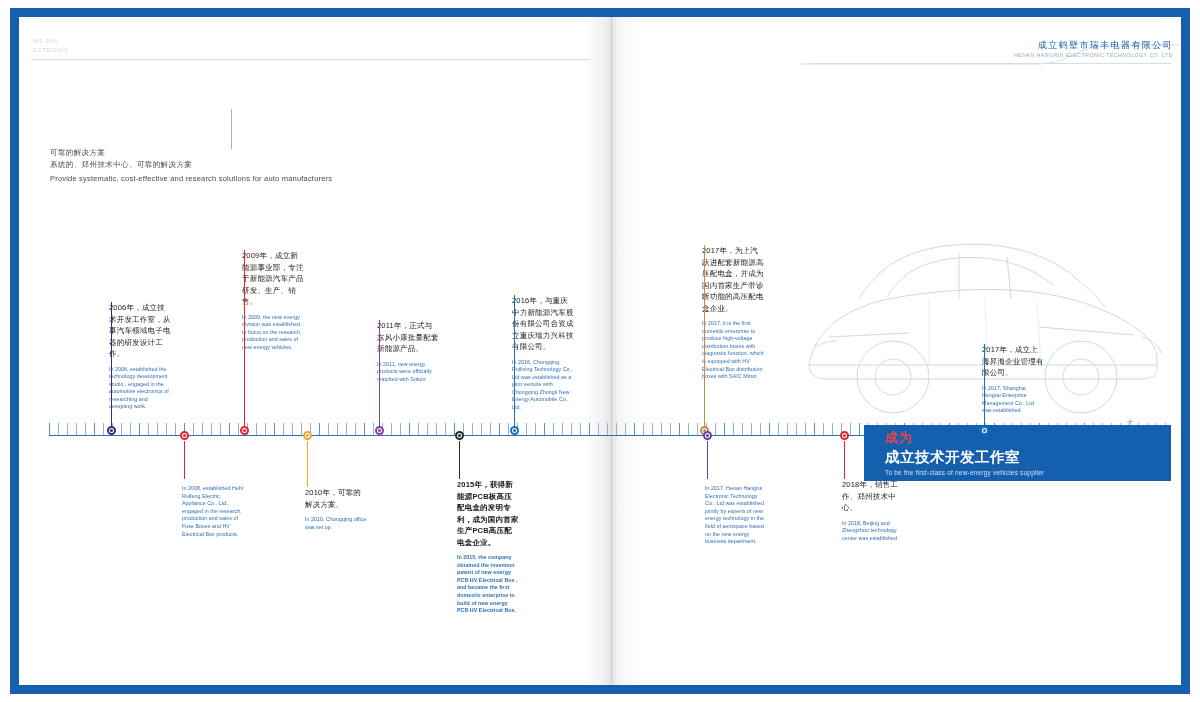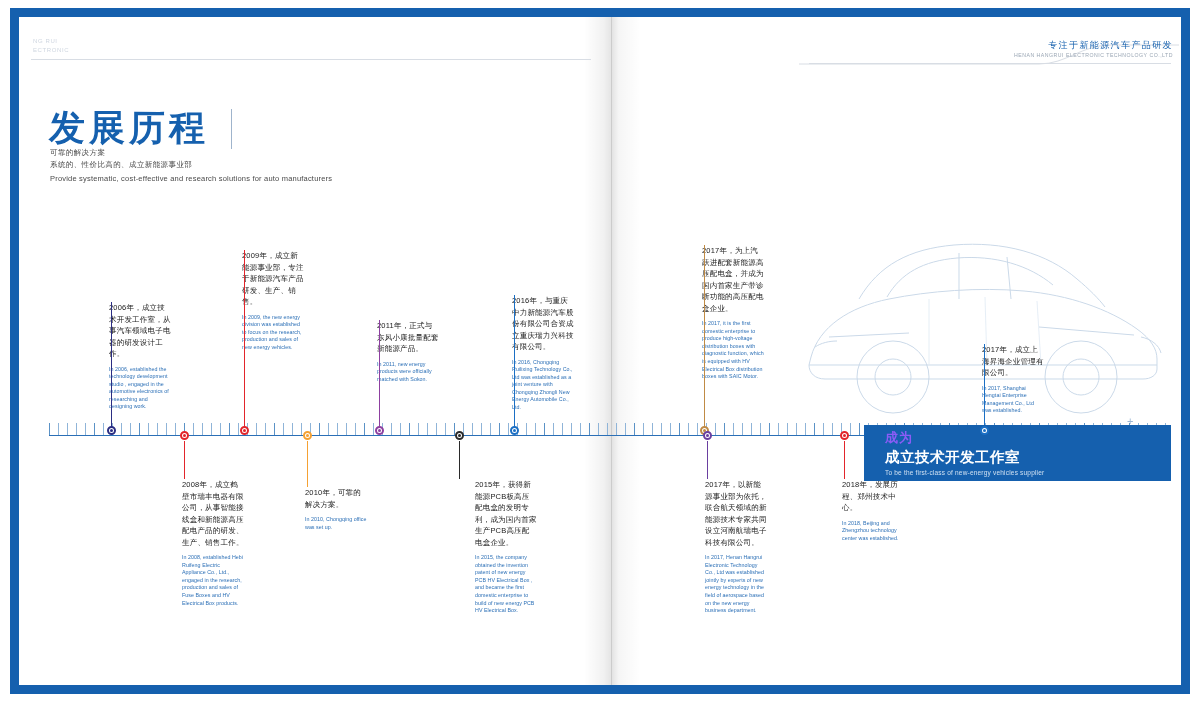--- a/index.html
+++ b/index.html
@@ -232,21 +232,21 @@
     left: 845px;
     top: 408px;
     width: 307px;
     height: 56px;
     background: #1560ae;
   }
   .banner-cn1 {
     position: absolute;
     left: 866px;
     top: 412px;
-    color: #8b5cf6;
+    color: #ef4444;
     font-size: 13px;
     font-weight: bold;
     letter-spacing: 1px;
   }
   .banner-cn2 {
     position: absolute;
     left: 866px;
     top: 431px;
     color: #ffffff;
     font-size: 14.5px;
@@ -301,30 +301,29 @@
       <div>NG RUI</div>
       <div>ECTRONIC</div>
     </div>
     <div class="header-rule-left"></div>
 
     <svg class="header-swoosh" viewBox="0 0 380 22" preserveAspectRatio="none">
       <path d="M0,21 L240,21 C268,21 282,2 312,2 L380,2" fill="none" stroke="#d8dde4" stroke-width="1"></path>
     </svg>
 
     <div class="header-right">
-      <div class="cn">专注于新能源汽车产品研发</div>
+      <div class="cn">成立鹤壁市瑞丰电器有限公司</div>
       <div class="en">HENAN HANGRUI ELECTRONIC TECHNOLOGY CO.,LTD</div>
     </div>
     <div class="header-rule-right"></div>
 
-    <div class="title-cn">发展历程</div>
     <div class="title-divider"></div>
     <div class="subtitle-cn">
       <div>可靠的解决方案</div>
-      <div>系统的、性价比高的、成立新能源事业部</div>
+      <div>系统的、郑州技术中心、可靠的解决方案</div>
     </div>
     <div class="subtitle-en">Provide systematic, cost-effective and research solutions for auto manufacturers</div>
 
     <svg class="car" viewBox="0 0 385 245">
       <g fill="none" stroke="#c5d5e6" stroke-width="1">
         <path d="M22,170 C30,140 60,120 100,112 C140,104 190,100 235,104 C280,108 320,122 348,142 C362,152 368,162 368,172 L368,182 C368,188 362,192 354,192 L36,192 C26,192 20,186 20,178 Z"></path>
         <path d="M70,112 C90,78 120,62 165,58 C215,54 258,66 288,92 C300,102 310,112 316,120"></path>
         <path d="M98,110 C112,86 134,74 168,71 C206,68 240,78 264,98"></path>
         <path d="M170,66 L170,112"></path>
         <path d="M218,70 L222,112"></path>
@@ -482,21 +481,20 @@
         </div>
         <div class="item above" style="left: 90px; top: 285px;">
           <div class="cn">2006年，成立技术开发工作室，从事汽车领域电子电器的研发设计工作。</div>
           <div class="en">In 2006, established the technology development studio , engaged in the automotive electronics of researching and designing work.</div>
         </div>
         <div class="stem" style="left: 92px; background: rgb(43, 46, 131); top: 285px; height: 125px;"></div>
         <div class="node" style="left: 160.5px; top: 414px; border-color: rgb(226, 37, 43);">
           <div class="node-inner" style="background: rgb(226, 37, 43);"></div>
         </div>
         <div class="item below" style="left: 163px; top: 462px;">
-          <div class="cn">2008年，成立鹤壁市瑞丰电器有限公司，从事智能接线盒和新能源高压配电产品的研发、生产、销售工作。</div>
           <div class="en">In 2008, established Hebi Ruifeng Electric Appliance Co., Ltd., engaged in the research, production and sales of Fuse Boxes and HV Electrical Box products.</div>
         </div>
         <div class="stem" style="left: 165px; background: rgb(226, 37, 43); top: 424px; height: 38px;"></div>
         <div class="node" style="left: 220.5px; top: 409px; border-color: rgb(226, 37, 43);">
           <div class="node-inner" style="background: rgb(226, 37, 43);"></div>
         </div>
         <div class="item above" style="left: 223px; top: 233px;">
           <div class="cn">2009年，成立新能源事业部，专注于新能源汽车产品研发、生产、销售。</div>
           <div class="en">In 2009, the new energy division was established to focus on the research, production and sales of new energy vehicles.</div>
         </div>
@@ -513,21 +511,21 @@
           <div class="node-inner" style="background: rgb(141, 63, 160);"></div>
         </div>
         <div class="item above" style="left: 358px; top: 303px;">
           <div class="cn">2011年，正式与东风小康批量配套新能源产品。</div>
           <div class="en">In 2011, new energy products were officially matched with Sokon.</div>
         </div>
         <div class="stem" style="left: 360px; background: rgb(141, 63, 160); top: 303px; height: 107px;"></div>
         <div class="node" style="left: 435.5px; top: 414px; border-color: rgb(42, 42, 42);">
           <div class="node-inner" style="background: rgb(42, 42, 42);"></div>
         </div>
-        <div class="item below" style="left: 456px; top: 462px;">
+        <div class="item below" style="left: 438px; top: 462px; font-weight: bold;">
           <div class="cn">2015年，获得新能源PCB板高压配电盒的发明专利，成为国内首家生产PCB高压配电盒企业。</div>
           <div class="en">In 2015, the company obtained the invention patent of new energy PCB HV Electrical Box , and became the first domestic enterprise to build of new energy PCB HV Electrical Box.</div>
         </div>
         <div class="stem" style="left: 440px; background: rgb(42, 42, 42); top: 424px; height: 38px;"></div>
         <div class="node" style="left: 490.5px; top: 409px; border-color: rgb(27, 111, 196);">
           <div class="node-inner" style="background: rgb(27, 111, 196);"></div>
         </div>
         <div class="item above" style="left: 493px; top: 278px;">
           <div class="cn">2016年，与重庆中力新能源汽车股份有限公司合资成立重庆瑞力兴科技有限公司。</div>
           <div class="en">In 2016, Chongqing Ruilixing Technology Co., Ltd was established as a joint venture with Chongqing Zhongli New Energy Automobile Co., Ltd.</div>
@@ -538,37 +536,36 @@
         </div>
         <div class="item above" style="left: 683px; top: 228px;">
           <div class="cn">2017年，为上汽跃进配套新能源高压配电盒，并成为国内首家生产带诊断功能的高压配电盒企业。</div>
           <div class="en">In 2017, it is the first domestic enterprise to produce high-voltage distribution boxes with diagnostic function, which is equipped with HV Electrical Box distribution boxes with SAIC Motor.</div>
         </div>
         <div class="stem" style="left: 685px; background: rgb(192, 139, 69); top: 228px; height: 182px;"></div>
         <div class="node" style="left: 683.5px; top: 414px; border-color: rgb(106, 63, 160);">
           <div class="node-inner" style="background: rgb(106, 63, 160);"></div>
         </div>
         <div class="item below" style="left: 686px; top: 462px;">
-          <div class="cn">2017年，以新能源事业部为依托，联合航天领域的新能源技术专家共同设立河南航瑞电子科技有限公司。</div>
           <div class="en">In 2017, Henan Hangrui Electronic Technology Co., Ltd was established jointly by experts of new energy technology in the field of aerospace based on the new energy business department.</div>
         </div>
         <div class="stem" style="left: 688px; background: rgb(106, 63, 160); top: 424px; height: 38px;"></div>
         <div class="node" style="left: 960.5px; top: 409px; border-color: rgb(27, 111, 196);">
           <div class="node-inner" style="background: rgb(27, 111, 196);"></div>
         </div>
         <div class="item above" style="left: 963px; top: 327px;">
           <div class="cn">2017年，成立上海昇海企业管理有限公司。</div>
           <div class="en">In 2017, Shanghai Hengtai Enterprise Management Co., Ltd was established.</div>
         </div>
         <div class="stem" style="left: 965px; background: rgb(27, 111, 196); top: 327px; height: 83px;"></div>
         <div class="node" style="left: 820.5px; top: 414px; border-color: rgb(226, 37, 43);">
           <div class="node-inner" style="background: rgb(226, 37, 43);"></div>
         </div>
         <div class="item below" style="left: 823px; top: 462px;">
-          <div class="cn">2018年，发展历程、郑州技术中心。</div>
+          <div class="cn">2018年，销售工作、郑州技术中心。</div>
           <div class="en">In 2018, Beijing and Zhengzhou technology center was established.</div>
         </div>
         <div class="stem" style="left: 825px; background: rgb(226, 37, 43); top: 424px; height: 38px;"></div>
       </div>
 
     <div class="banner"></div>
     <div class="banner-square"></div>
     <div class="banner-cn1">成为</div>
     <div class="banner-cn2">成立技术开发工作室</div>
     <div class="banner-en">To be the first-class of new-energy vehicles supplier</div>

